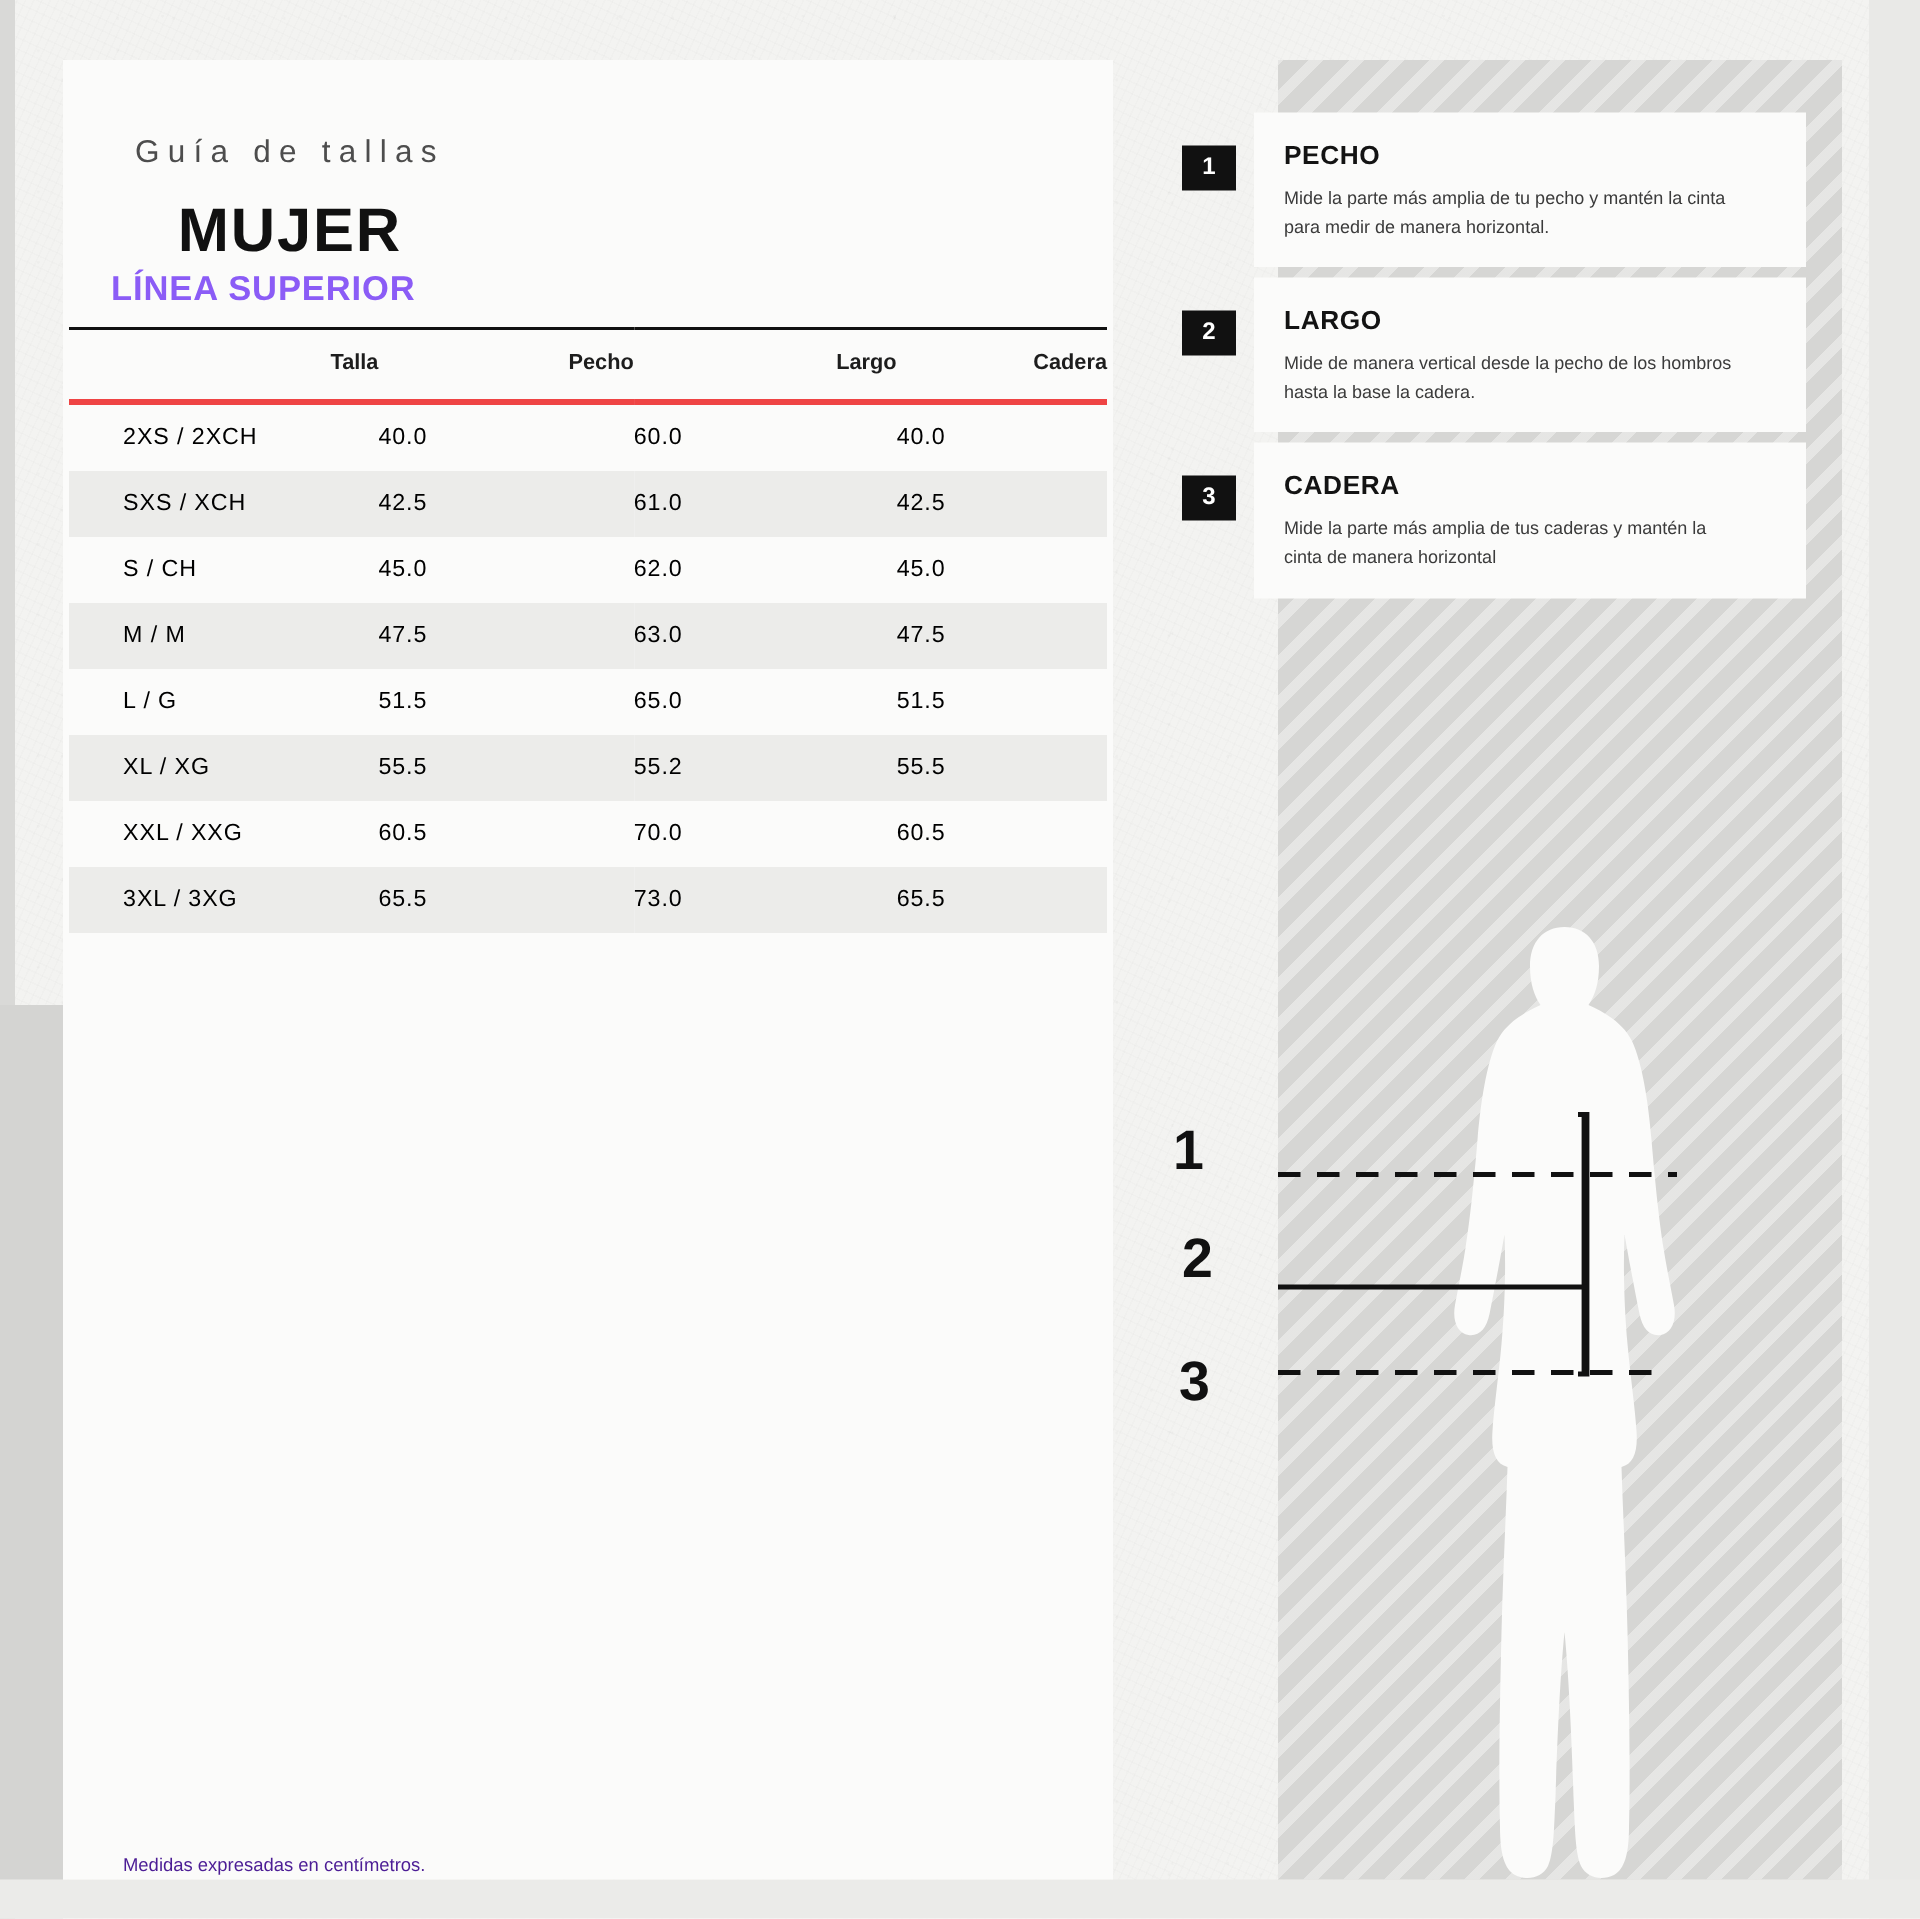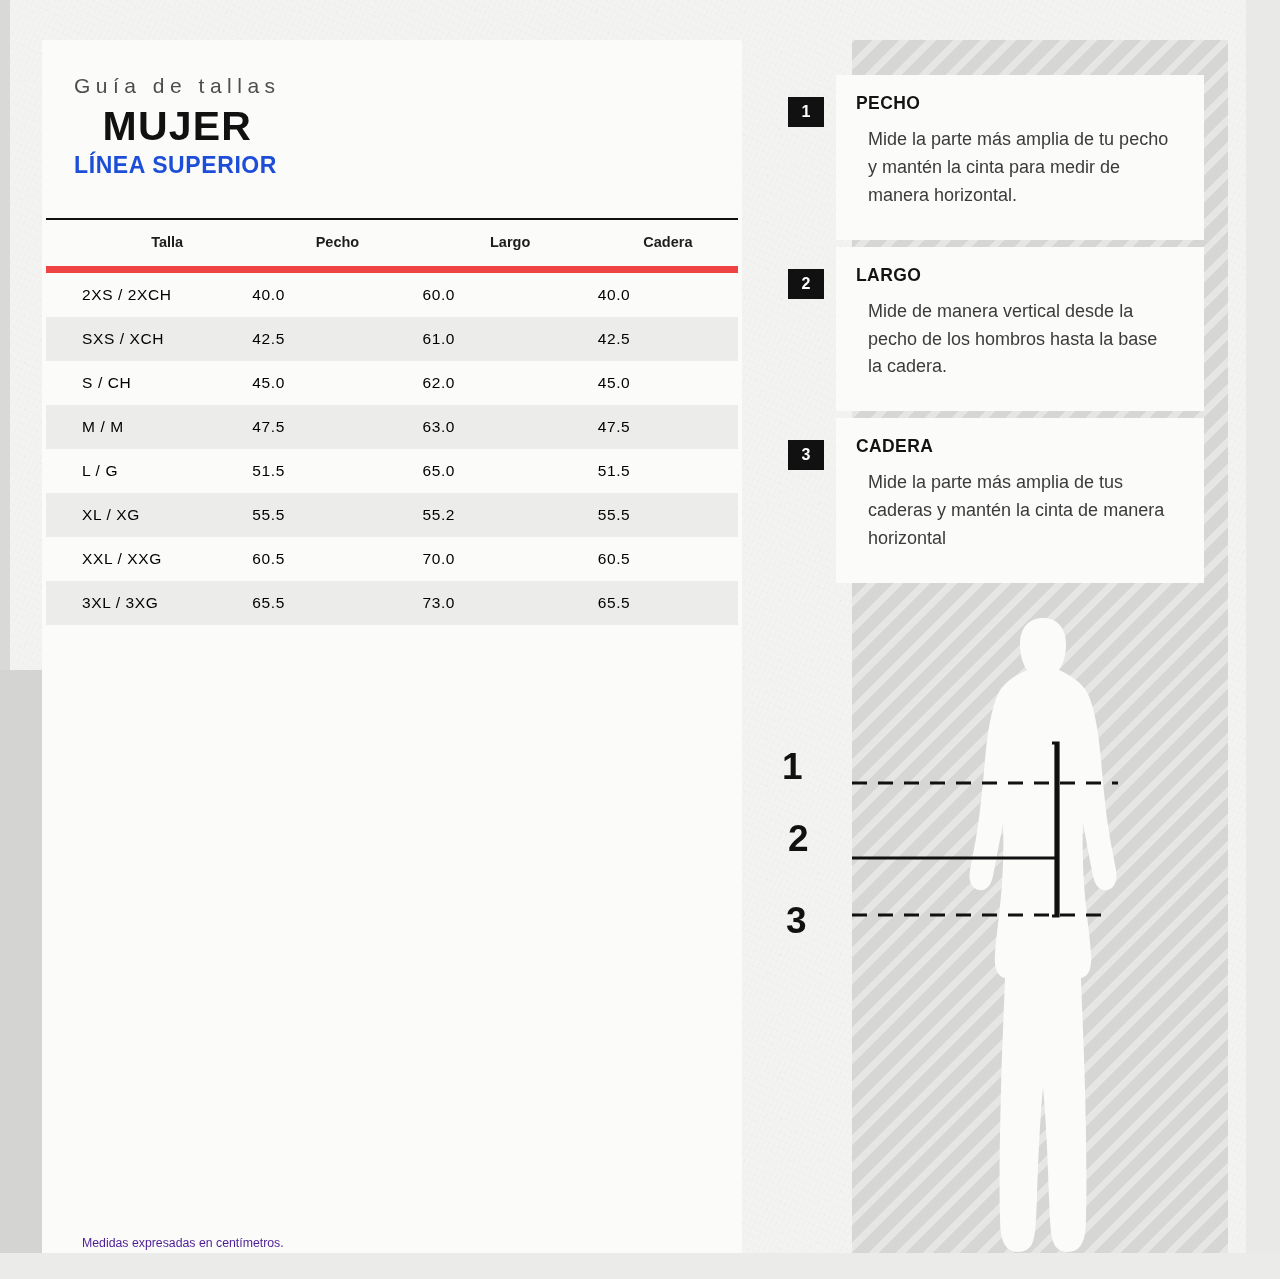--- a/index.html
+++ b/index.html
@@ -100,70 +100,70 @@
     flex: 0 0 auto;
   }
   .info-card h3 {
     margin: 0 0 9px 0;
     font-size: 17.5px;
     font-weight: bold;
     letter-spacing: 0.4px;
     color: #131313;
   }
   .info-card p {
-    margin: 12px;
-    font-size: 18px;
+    margin: 0;
+    font-size: 12px;
     line-height: 1.55;
     color: #3b3b3b;
     max-width: 310px;
   }
 
   
   .guide-head {
     position: absolute; left: 74px; top: 74px;
   }
   .guide-kicker {
     font-size: 21px;
     letter-spacing: 5.5px;
     color: #4d4d4d;
     font-weight: normal;
-    margin: 0;
+    margin: 16px;
   }
   .guide-title {
     font-size: 41px;
     font-weight: bold;
     letter-spacing: 1.2px;
     margin: 5px 0 0 0;
     color: #111;
     text-align: center;
   }
   .guide-sub {
     font-size: 23px;
     font-weight: bold;
     letter-spacing: 0.6px;
     margin: 2px 0 0 0;
-    color: #1d4ed8;
+    color: #8b5cf6;
   }
 
   
   table.size-table {
     position: absolute;
     left: 46px; top: 218px;
     width: 692px;
     border-collapse: collapse;
     font-size: 15px;
   }
   table.size-table thead th {
-    text-align: center;
+    text-align: right;
     font-size: 14.5px;
     font-weight: bold;
     color: #1d1d1d;
     padding: 14px 0 16px 0;
     border-top: 2.5px solid #111;
-    border-bottom: 7px solid #ef4444;
+    border-bottom: 4px solid #ef4444;
   }
   table.size-table tbody td {
     padding: 13px 0;
     color: #000000;
     font-size: 15.5px;
     letter-spacing: 0.6px;
   }
   table.size-table tbody td:first-child {
     font-weight: bold;
     color: #181818;

